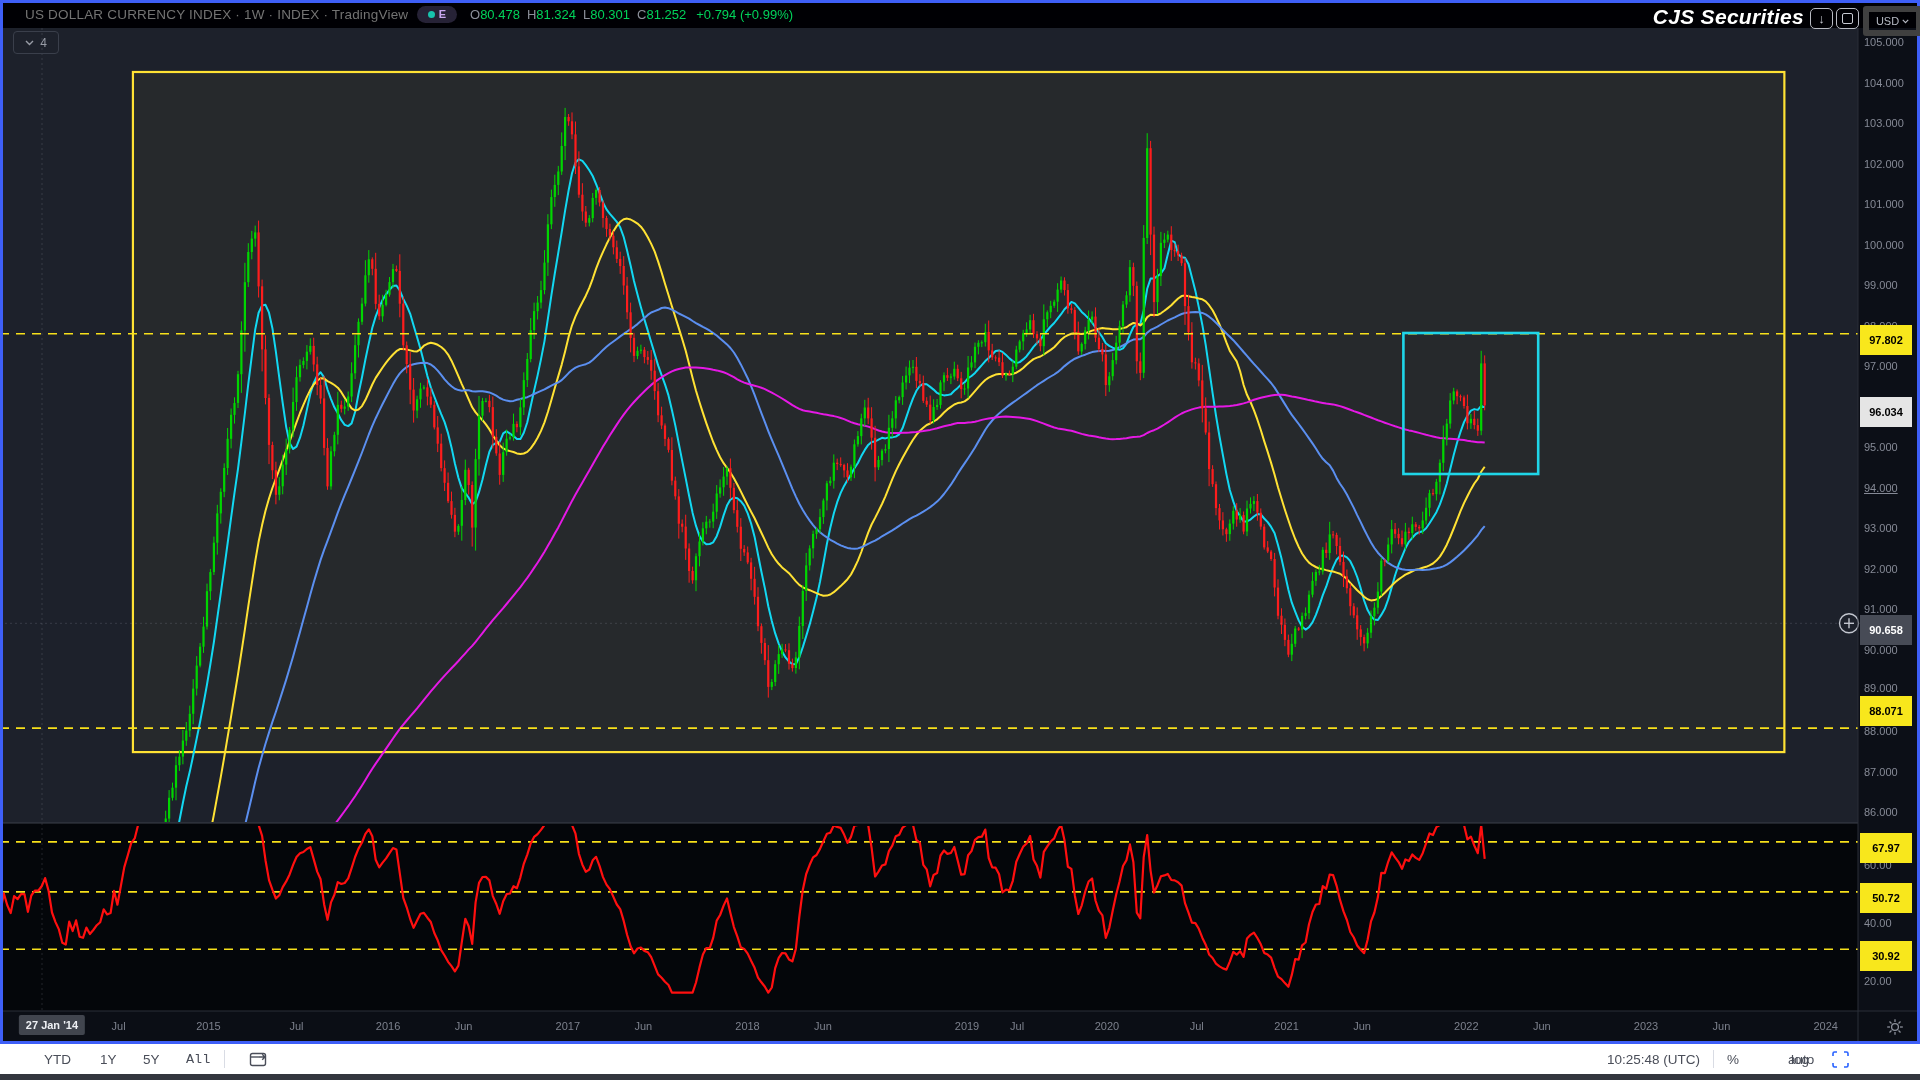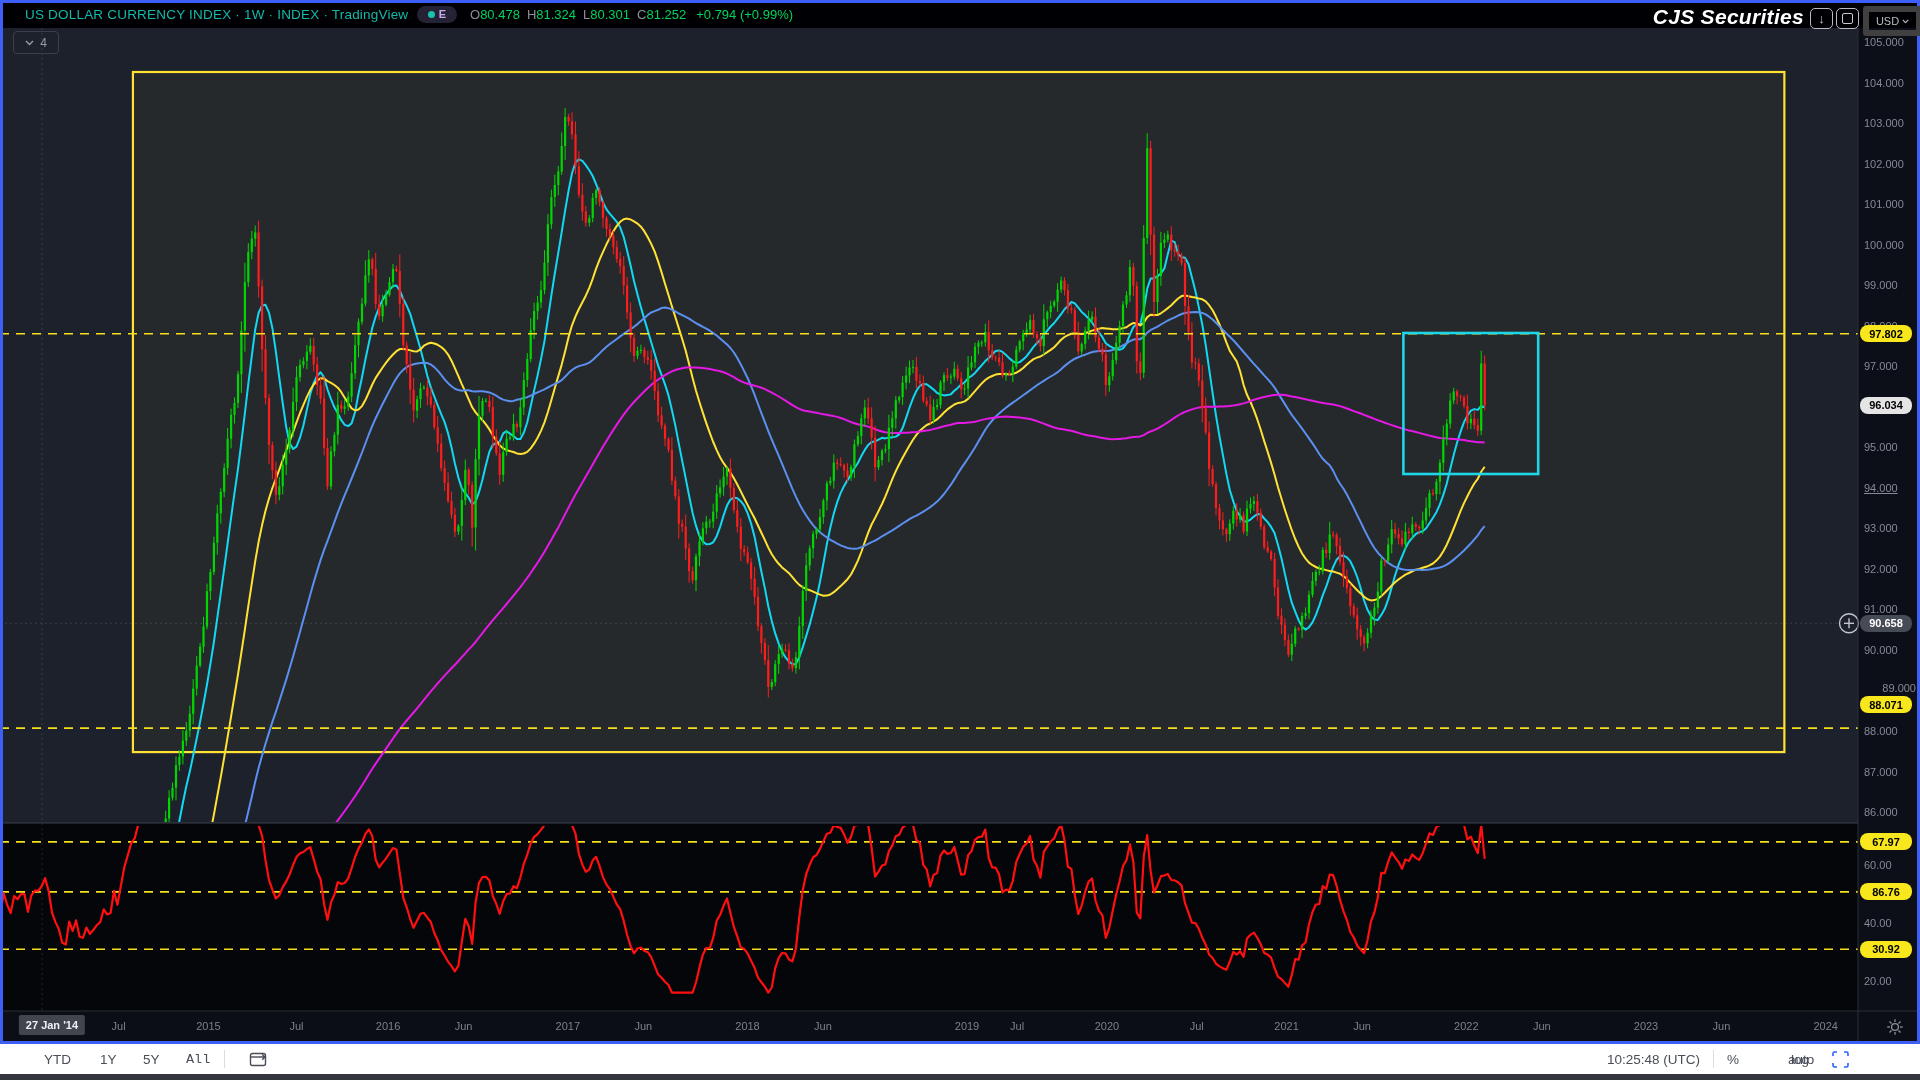--- a/index.html
+++ b/index.html
@@ -2,21 +2,21 @@
 <html><head>
 <meta charset="utf-8">
 <style>
   html,body{margin:0;padding:0;background:#222;}
   #screen{position:relative;width:1920px;height:1080px;overflow:hidden;background:#000;
           font-family:"Liberation Sans","DejaVu Sans",sans-serif;}
   #widget{position:absolute;left:0;top:0;width:1920px;height:1044px;background:#000;}
   #chart-svg{position:absolute;left:0;top:0;}
   .abs{position:absolute;}
   
-  #symbol-title{left:25px;top:7px;font-size:13.5px;color:#14b8a6;letter-spacing:.2px;white-space:nowrap;}
+  #symbol-title{left:25px;top:7px;font-size:13.5px;color:#737373;letter-spacing:.2px;white-space:nowrap;}
   #env-badge{left:417px;top:6px;width:40px;height:17px;background:#262236;border-radius:9px;
              display:flex;align-items:center;justify-content:center;gap:4px;}
   #env-badge .dot{width:7px;height:7px;border-radius:50%;background:#17c3ad;}
   #env-badge .e{color:#c9a7f0;font-size:11px;font-weight:bold;line-height:1;}
   #ohlc-row{left:470px;top:7px;font-size:13px;white-space:nowrap;}
   #ohlc-row .k{color:#8b8f9a;}
   #ohlc-row .v{color:#00d25a;margin-right:7px;}
   #ohlc-row .chg{color:#00d25a;margin-left:3px;}
   #brand{left:1610px;top:5px;width:194px;text-align:right;color:#fff;font-size:21px;
          font-weight:bold;font-style:italic;letter-spacing:.3px;}
@@ -25,21 +25,21 @@
   .win-btn .sq{width:9px;height:9px;border:1.5px solid #c7cad2;border-radius:2px;}
   
   #legend-chip{left:13px;top:31px;width:44px;height:21px;border:1px solid #3a3f4b;border-radius:4px;
                display:flex;align-items:center;justify-content:center;gap:6px;color:#989ca6;font-size:12px;}
   
   #currency-btn{left:1863px;top:6px;width:47px;height:18px;border:6px solid #404040;border-radius:3px;
                 color:#b6bac4;font-size:11px;display:flex;align-items:center;justify-content:center;gap:3px;}
   
   .tick{position:absolute;left:1864px;width:52px;color:#84889490;color:#868a96;font-size:11px;line-height:12px;}
   .t-time{position:absolute;top:9px;color:#7c808c;font-size:11px;transform:translateX(-50%);white-space:nowrap;}
-  .lvl{position:absolute;left:1860px;width:52px;height:17px;border-radius:8px;font-size:11px;font-weight:bold;
+  .lvl{position:absolute;left:1860px;width:52px;height:30px;border-radius:0;font-size:11px;font-weight:bold;
        display:flex;align-items:center;justify-content:center;}
   .lvl-yellow{background:#f8e71c;color:#000;}
   .lvl-green{background:#e5e5e5;color:#000;}
   .lvl-gray{background:#474b56;color:#fff;}
   #time-axis{left:0;top:1011px;width:1920px;height:30px;}
   #crosshair-date{position:absolute;top:4px;height:20px;padding:0 7px;background:#41454e;color:#eef0f4;
                   font-size:11px;font-weight:bold;display:flex;align-items:center;border-radius:2px;transform:translateX(-35%);}
   #gear-btn{left:1880px;top:1015px;width:30px;height:23px;display:flex;align-items:center;justify-content:center;}
   
   #toolbar{position:absolute;left:0;top:1044px;width:1920px;height:30px;background:#ffffff;}
@@ -996,33 +996,33 @@
         <div class="tick" style="top: 279.18px;">99.000</div>
         <div class="tick" style="top: 319.71px;">98.000</div>
         <div class="tick" style="top: 360.24px;">97.000</div>
         <div class="tick" style="top: 400.77px;">96.000</div>
         <div class="tick" style="top: 441.3px;">95.000</div>
         <div class="tick" style="top: 481.83px; text-decoration: underline;">94.000</div>
         <div class="tick" style="top: 522.36px;">93.000</div>
         <div class="tick" style="top: 562.89px;">92.000</div>
         <div class="tick" style="top: 603.42px;">91.000</div>
         <div class="tick" style="top: 643.95px;">90.000</div>
-        <div class="tick" style="top: 682px; text-align: right;">89.000</div>
+        <div class="tick" style="top: 682px;">89.000</div>
         <div class="tick" style="top: 725.01px;">88.000</div>
         <div class="tick" style="top: 765.54px;">87.000</div>
         <div class="tick" style="top: 806.07px;">86.000</div>
         <div class="tick" style="top: 859px;">60.00</div>
         <div class="tick" style="top: 917px;">40.00</div>
         <div class="tick" style="top: 975px;">20.00</div>
         <div class="lvl lvl-yellow" style="top: 325.235px;">97.802</div>
         <div class="lvl lvl-green" style="top: 396.892px;">96.034</div>
         <div class="lvl lvl-gray" style="top: 614.781px;">90.658</div>
         <div class="lvl lvl-yellow" style="top: 696px;">88.071</div>
         <div class="lvl lvl-yellow" style="top: 833.387px;">67.97</div>
-        <div class="lvl lvl-yellow" style="top: 883.412px;">86.76</div>
+        <div class="lvl lvl-yellow" style="top: 883.412px;">50.72</div>
         <div class="lvl lvl-yellow" style="top: 940.832px;">30.92</div>
       </div>
     <div class="abs" id="time-axis">
         <div class="t-time" style="left: 118.552px;">Jul</div>
         <div class="t-time" style="left: 208.402px;">2015</div>
         <div class="t-time" style="left: 296.455px;">Jul</div>
         <div class="t-time" style="left: 388.102px;">2016</div>
         <div class="t-time" style="left: 463.576px;">Jun</div>
         <div class="t-time" style="left: 567.802px;">2017</div>
         <div class="t-time" style="left: 643.276px;">Jun</div>

